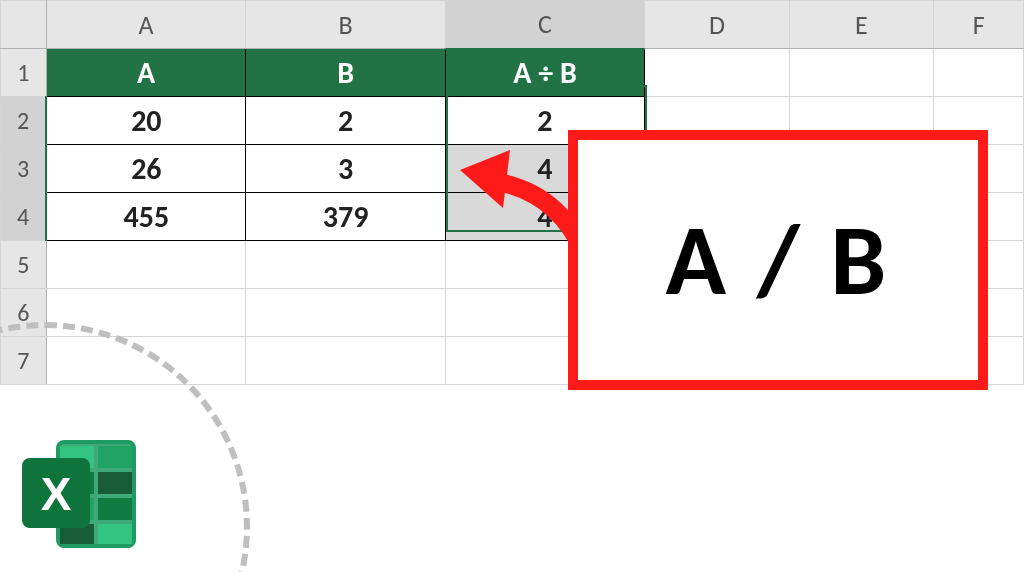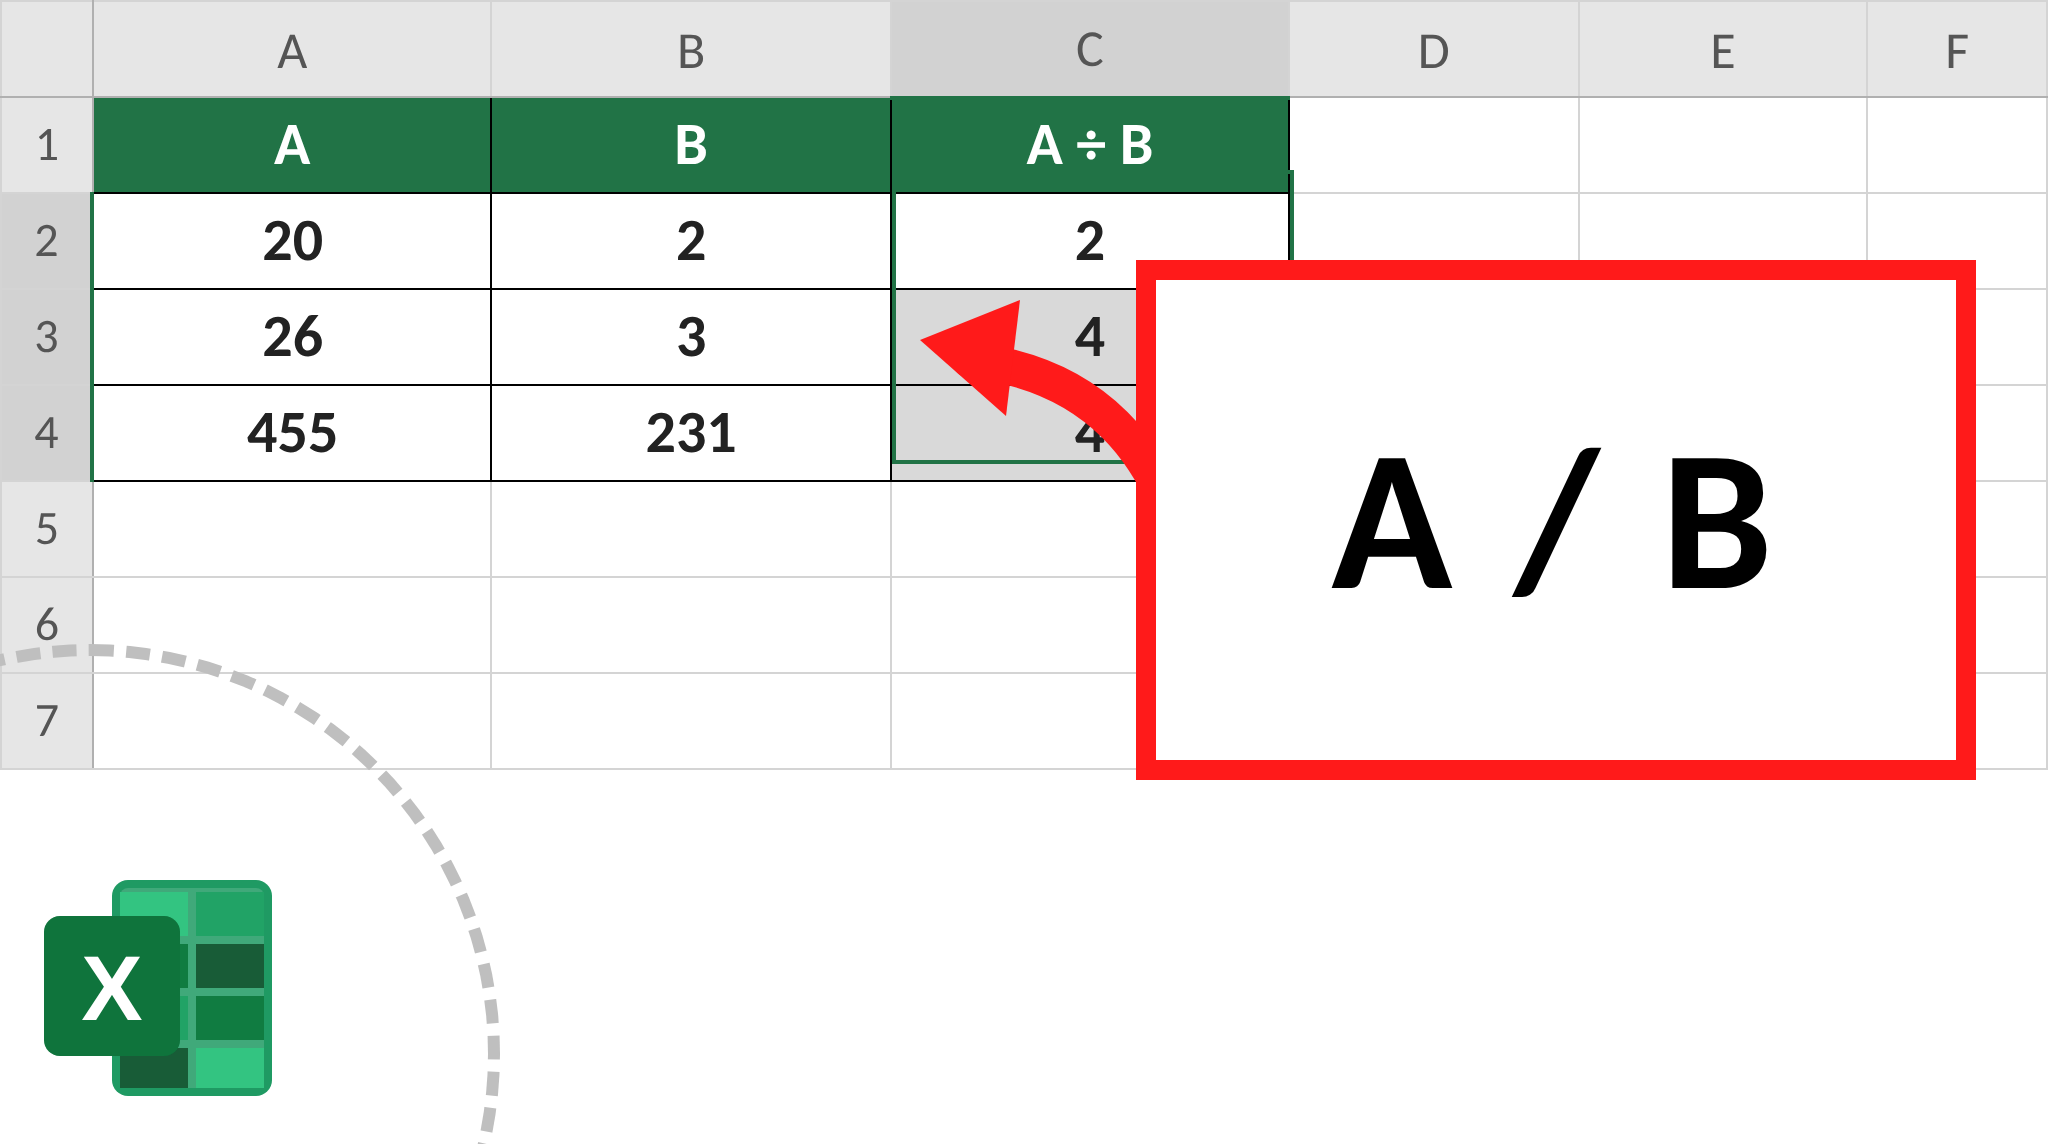--- a/index.html
+++ b/index.html
@@ -193,21 +193,21 @@
     <td class="datacell">26</td>
     <td class="datacell">3</td>
     <td class="datacell selcell-light">4</td>
     <td></td>
     <td></td>
     <td></td>
   </tr>
   <tr>
     <th class="rowhead sel">4</th>
     <td class="datacell">455</td>
-    <td class="datacell">231</td>
+    <td class="datacell">379</td>
     <td class="datacell selcell-light">4</td>
     <td></td>
     <td></td>
     <td></td>
   </tr>
   <tr>
     <th class="rowhead">5</th>
     <td></td>
     <td></td>
     <td></td>

